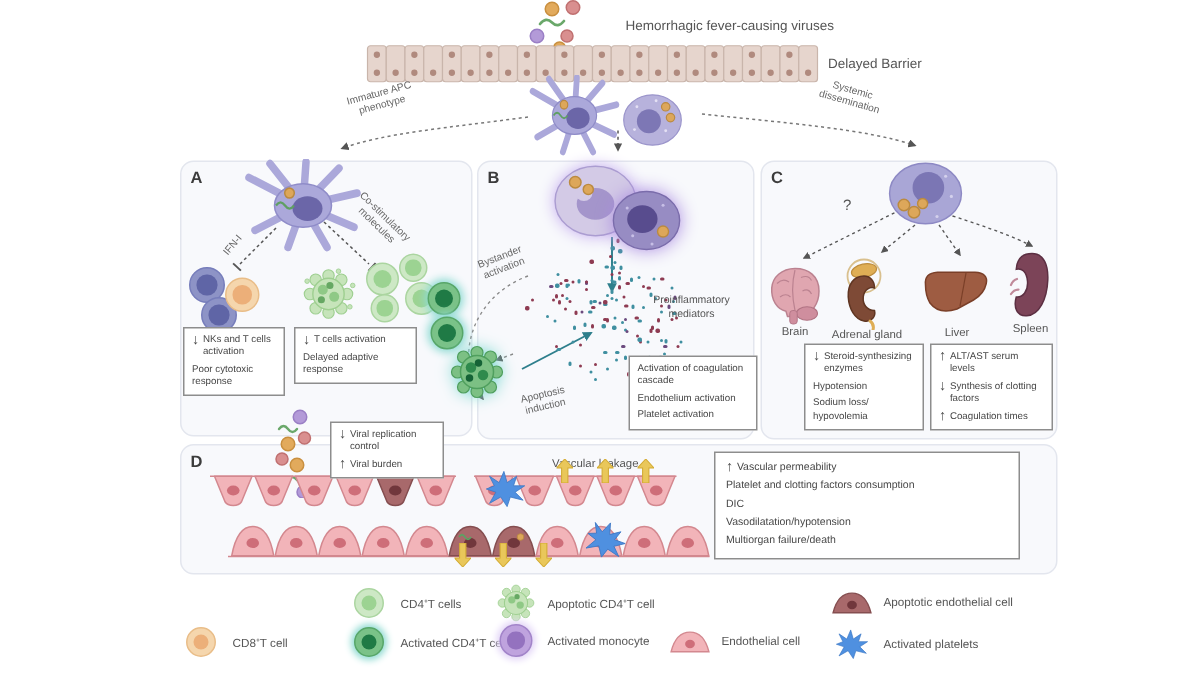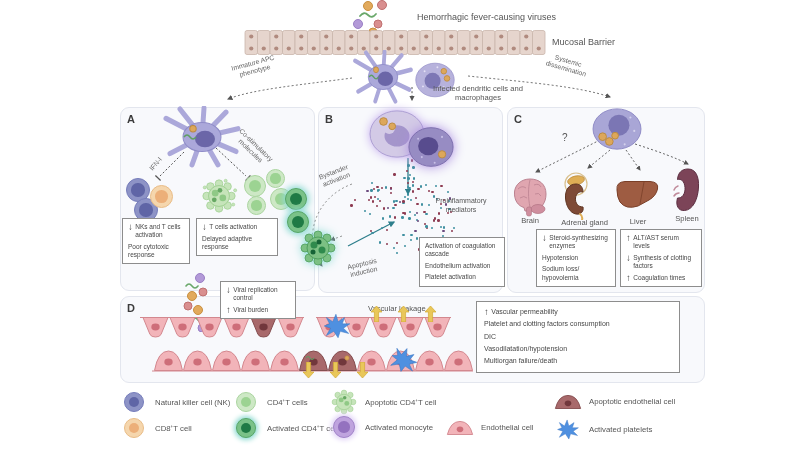--- a/index.html
+++ b/index.html
@@ -140,40 +140,39 @@
       <circle cx="257.25" cy="19.5" r="2.1" fill="#b08a7e"></circle>
       <circle cx="257.25" cy="7.5" r="2.1" fill="#b08a7e"></circle>
       <rect x="263.5" y="1.5" width="12.5" height="24" rx="2" fill="#e6d5cd" stroke="#c9b5ab" stroke-width="0.8"></rect>
       <circle cx="269.75" cy="19.5" r="2.1" fill="#b08a7e"></circle>
       <rect x="276" y="1.5" width="12.5" height="24" rx="2" fill="#e6d5cd" stroke="#c9b5ab" stroke-width="0.8"></rect>
       <circle cx="282.25" cy="19.5" r="2.1" fill="#b08a7e"></circle>
       <circle cx="282.25" cy="7.5" r="2.1" fill="#b08a7e"></circle>
       <rect x="288.5" y="1.5" width="12.5" height="24" rx="2" fill="#e6d5cd" stroke="#c9b5ab" stroke-width="0.8"></rect>
       <circle cx="294.75" cy="19.5" r="2.1" fill="#b08a7e"></circle>
     </svg>
-  <div class="lbl" style="left:552px;top:37px;">Mucosal Barrier</div>
+  <div class="lbl" style="left:552px;top:37px;">Delayed Barrier</div>
 
   <svg class="cellsvg" style="left:352px;top:50px;" width="62" height="54" viewBox="0 0 80 60" preserveAspectRatio="none">
     <path d="M40,30 L4,12 M40,30 L18,3 M40,30 L42,2 M40,30 L64,6 M40,30 L76,22 M40,30 L74,44 M40,30 L56,57 M40,30 L30,57 M40,30 L8,46" stroke="#aba8da" stroke-width="5" stroke-linecap="round" fill="none"></path>
     <ellipse cx="40" cy="30" rx="19" ry="14" fill="#aba8da" stroke="#8f8cc8"></ellipse>
     <ellipse cx="43" cy="32" rx="10" ry="8" fill="#6b66a8"></ellipse>
     <circle cx="31" cy="22" r="3.2" fill="#dda75a" stroke="#bb8a40"></circle>
     <path d="M22,30 q3,-4 6,0 q3,4 6,0" fill="none" stroke="#5f9f63" stroke-width="1.5"></path>
   </svg>
   <svg class="cellsvg" style="left:413px;top:60px;" width="44" height="40" viewBox="0 0 54 50">
     <ellipse cx="27" cy="25" rx="24" ry="21" fill="#b7b2dc" stroke="#9b95cb"></ellipse>
     <circle cx="24" cy="26" r="10" fill="#7d77b5"></circle>
     <circle cx="38" cy="14" r="3.5" fill="#dda75a" stroke="#bb8a40"></circle>
     <circle cx="42" cy="23" r="3.5" fill="#dda75a" stroke="#bb8a40"></circle>
     <circle cx="14" cy="14" r="1.2" fill="#e4e0f4"></circle>
       <circle cx="38" cy="34" r="1.2" fill="#e4e0f4"></circle>
     <circle cx="30" cy="9" r="1.2" fill="#e4e0f4"></circle>
       <circle cx="12" cy="33" r="1.2" fill="#e4e0f4"></circle>
   </svg>
-  <div class="slbl clbl" style="left:426px;top:84px;width:104px;line-height:1.25;">Infected dendritic cells and macrophages</div>
 
   <div class="rlbl" style="left:222px;top:59px;width:64px;transform:rotate(-15deg);">Immature APC phenotype</div>
   <div class="rlbl" style="left:538px;top:57px;width:58px;transform:rotate(16deg);">Systemic dissemination</div>
 
   <div class="pletter" style="left:127px;top:113px;">A</div>
   <svg class="cellsvg" style="left:162px;top:106px;" width="80" height="62" viewBox="0 0 80 60" preserveAspectRatio="none">
     <path d="M40,30 L4,12 M40,30 L18,3 M40,30 L42,2 M40,30 L64,6 M40,30 L76,22 M40,30 L74,44 M40,30 L56,57 M40,30 L30,57 M40,30 L8,46" stroke="#aba8da" stroke-width="5" stroke-linecap="round" fill="none"></path>
     <ellipse cx="40" cy="30" rx="19" ry="14" fill="#aba8da" stroke="#8f8cc8"></ellipse>
     <ellipse cx="43" cy="32" rx="10" ry="8" fill="#6b66a8"></ellipse>
     <circle cx="31" cy="22" r="3.2" fill="#dda75a" stroke="#bb8a40"></circle>
@@ -451,21 +450,21 @@
   </svg>
   <svg class="cellsvg" style="left:614px;top:178px;" width="48" height="36" viewBox="0 0 48 36">
     <path d="M3,12 Q2,4 11,3.5 L36,3.5 Q45,4 43.5,11 Q42,18 35,22 L24,28 Q12,32 6,24 Q3,19 3,12 Z" fill="#9e5c42" stroke="#7a3f28"></path>
     <path d="M30,4 L26,26" fill="none" stroke="#7a3f28" stroke-width="0.8"></path>
   </svg>
   <svg class="cellsvg" style="left:672px;top:166px;" width="30" height="48" viewBox="0 0 30 48">
     <path d="M16,3 C24,3 27,11 26.5,21 C26,33 21,44 12.5,44.5 C6,45 3.5,39 5.5,32 C10,32.5 13.5,28 13,21.5 C12.5,15 9,12.5 5.5,13.5 C6,6.5 10,3 16,3 Z" fill="#7c4458" stroke="#5c2f42"></path>
     <path d="M6,20 q-3,1 -4,4 M7,27 q-3,0 -5,3" fill="none" stroke="#c08a9a" stroke-width="1.5" stroke-linecap="round"></path>
   </svg>
   <div class="slbl clbl" style="left:510px;top:216px;width:40px;">Brain</div>
-  <div class="slbl clbl" style="left:548px;top:218px;width:60px;text-align:right;">Adrenal gland</div>
+  <div class="slbl clbl" style="left:548px;top:218px;width:60px;">Adrenal gland</div>
   <div class="slbl clbl" style="left:620px;top:217px;width:36px;">Liver</div>
   <div class="slbl clbl" style="left:672px;top:214px;width:30px;">Spleen</div>
 
   <div class="tbox" style="left:536px;top:229px;width:80px;">
     <div class="titem">
         <span class="g">↓</span>
         <span>Steroid-synthesizing enzymes</span>
       </div>
     <div class="titem">
         <span>Hypotension</span>
@@ -605,28 +604,20 @@
         <span>DIC</span>
       </div>
     <div class="titem">
         <span>Vasodilatation/hypotension</span>
       </div>
     <div class="titem">
         <span>Multiorgan failure/death</span>
       </div>
   </div>
 
-  <div class="leg-item" style="left:120px;top:392px;">
-    <span class="leg-icon">
-        <span class="lc" style="--o:#8d93c6;--b:#767dbb;--i:#5f65a6;">
-          <i></i>
-        </span>
-      </span>
-    <span class="leg-label">Natural killer cell (NK)</span>
-  </div>
   <div class="leg-item" style="left:232px;top:392px;">
     <span class="leg-icon">
         <span class="lc" style="--o:#cde8c5;--b:#abd5a0;--i:#9cd392;">
           <i></i>
         </span>
       </span>
     <span class="leg-label">CD4⁺T cells</span>
   </div>
   <div class="leg-item" style="left:330px;top:388px;">
     <span class="leg-icon">

